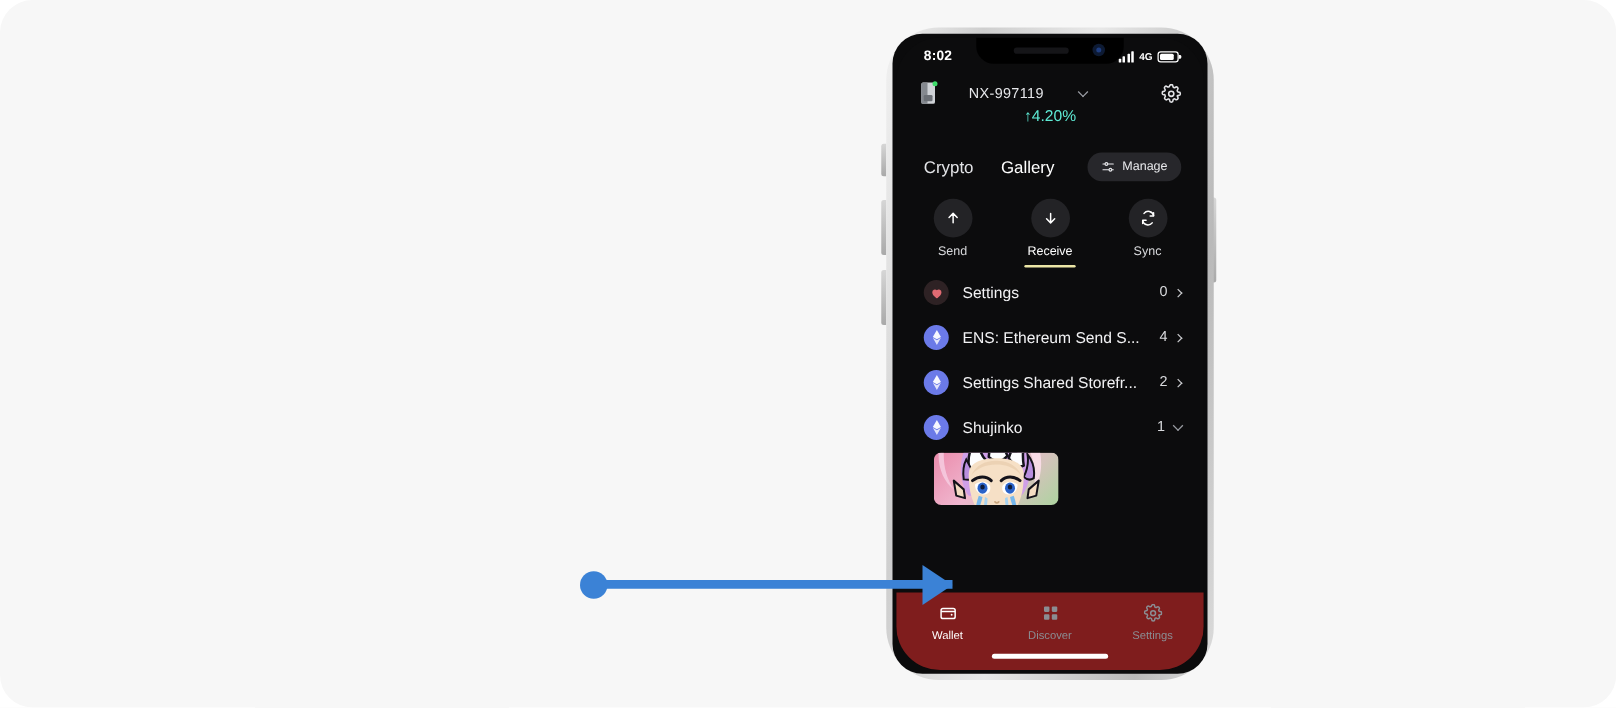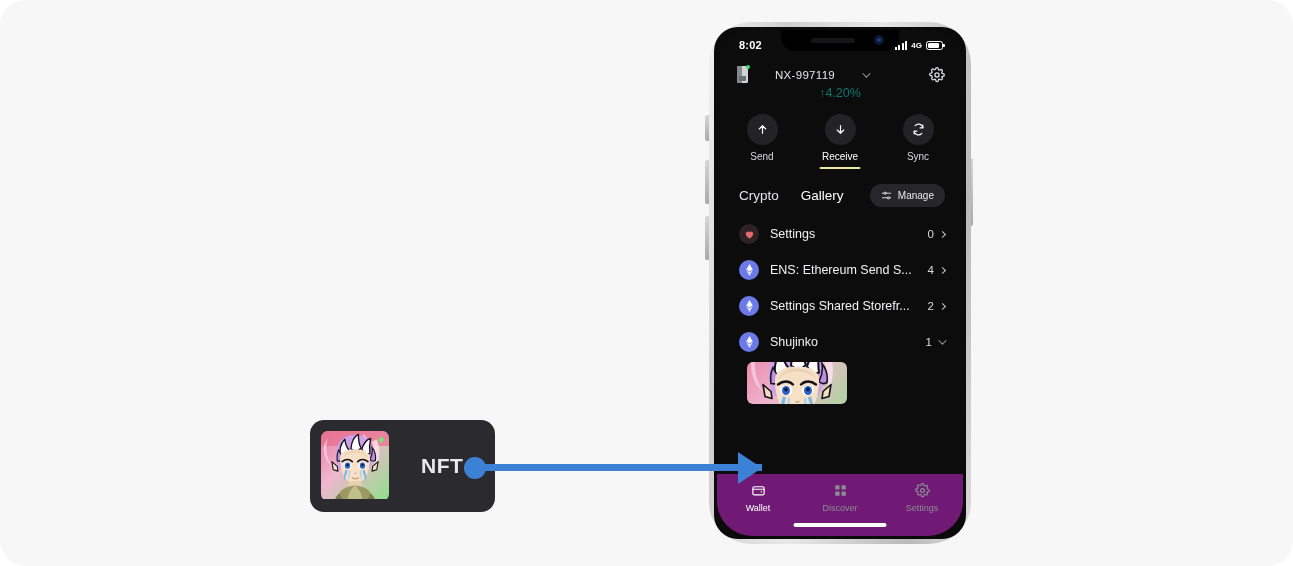--- a/index.html
+++ b/index.html
@@ -132,21 +132,21 @@
   .device-icon .body { position:absolute; left:0; top:0; width:11px; height:17px; background:#cfd2d6; border-radius:1.5px; }
   .device-icon .dark { position:absolute; left:0; top:0; width:5px; height:17px; background:#85898f; border-radius:1.5px 0 0 1.5px; }
   .device-icon .screenp { position:absolute; left:2px; top:9.5px; width:7px; height:5px; background:#6b6f75; border-radius:1px; }
   .device-icon .led { position:absolute; right:-1.5px; top:-1px; width:4px; height:4px; background:#3ddb6a; border-radius:50%; }
   #wallet-id { color:#e6e7ea; font-size:11.5px; letter-spacing:0.3px; }
   .chev-dn { width:6px; height:6px; border-right:1.3px solid #9a9da3; border-bottom:1.3px solid #9a9da3; transform:rotate(45deg) translateY(-2px); }
   #gear-btn { width:17px; height:17px; display:flex; align-items:center; justify-content:center; }
 
   
   #balance { text-align:center; margin-top: 7px; color:#fff; font-size:35px; font-weight:500; letter-spacing:-0.5px; }
-  #change { text-align:center; margin-top:3px; color:#0f766e; font-size:12.5px; font-weight:500; }
+  #change { text-align:center; margin-top:3px; color:#5eead4; font-size:12.5px; font-weight:500; }
 
   
   #actions { display:flex; justify-content:center; gap:26px; margin-top:14px; }
   .action { display:flex; flex-direction:column; align-items:center; width:52px; position:relative; }
   .action-circle { width:31px; height:31px; border-radius:50%; background:#232326; display:flex; align-items:center; justify-content:center; }
   .action-label { color:#d8d9dc; font-size:10px; margin-top:6px; }
   .action.active .action-label { color:#fff; }
   .action-underline { position:absolute; bottom:-7px; left:50%; transform:translateX(-50%); width:41px; height:2.5px; border-radius:2px; background:#ece6a6; }
 
   
@@ -170,21 +170,21 @@
   .row-count { color:#d9dadd; font-size:11.5px; margin-right:6px; }
   .chev-r { width:5px; height:5px; border-top:1.3px solid #c9cacd; border-right:1.3px solid #c9cacd; transform:rotate(45deg); }
 
   
   #nft-row { padding: 2px 18px 0 30px; }
   #nft-row-thumb { width:100px; height:42px; border-radius:6px; overflow:hidden; position:relative; }
 
   
   #bottom-nav {
     position:absolute; left:0; right:0; bottom:0; height:62px;
-    background:#701a75;
+    background:#7f1d1d;
     display:flex; align-items:flex-start; justify-content:space-around;
     padding-top:9px;
   }
   .nav-item { display:flex; flex-direction:column; align-items:center; width:62px; }
   .nav-label { font-size:9px; margin-top:5px; }
   .nav-item.active .nav-label { color:#fff; }
   .nav-item.inactive .nav-label { color:#8b8d93; }
   #home-indicator {
     position:absolute; left:50%; transform:translateX(-50%); bottom:9px;
     width:93px; height:4px; background:#fff; border-radius:3px;
@@ -247,28 +247,20 @@
       <path d="M50 80c-14 1-24 7-27 20h54c-3-13-13-19-27-20z" fill="#9b9a63"></path>
       <path d="M50 80c-5 4-9 10-11 20h22c-2-10-6-16-11-20z" fill="#c2c08a"></path>
       <path d="M27 92c-3 2-5 5-6 8h10z" fill="#7e7d50"></path>
       <path d="M73 92c3 2 5 5 6 8H69z" fill="#7e7d50"></path>
     </symbol>
   </defs>
 </svg>
 
 <div id="canvas">
 
-  <div id="nft-card">
-    <div class="nft-thumb">
-      <svg class="art" viewBox="0 0 100 100" preserveAspectRatio="xMidYMid slice">
-          <use href="#nftArt"></use>
-        </svg>
-    </div>
-    <div class="nft-label">NFT</div>
-  </div>
 
   <div id="connector-dot"></div>
   <div id="connector-line"></div>
   <div id="connector-arrow"></div>
 
   <div class="side-btn" id="btn-mute"></div>
   <div class="side-btn" id="btn-volup"></div>
   <div class="side-btn" id="btn-voldn"></div>
   <div class="side-btn" id="btn-power"></div>
 
@@ -312,63 +304,63 @@
           </div>
           <div id="gear-btn">
             <svg width="16" height="16" viewBox="0 0 24 24" fill="none" stroke="#e2e3e6" stroke-width="1.9">
               <circle cx="12" cy="12" r="3.1"></circle>
               <path d="M19.4 14a1.6 1.6 0 00.3 1.8l.1.1a2 2 0 01-2.8 2.8l-.1-.1a1.6 1.6 0 00-1.8-.3 1.6 1.6 0 00-1 1.5v.2a2 2 0 01-4 0v-.1a1.6 1.6 0 00-1-1.5 1.6 1.6 0 00-1.8.3l-.1.1a2 2 0 01-2.8-2.8l.1-.1a1.6 1.6 0 00.3-1.8 1.6 1.6 0 00-1.5-1H3a2 2 0 010-4h.1a1.6 1.6 0 001.5-1 1.6 1.6 0 00-.3-1.8l-.1-.1a2 2 0 012.8-2.8l.1.1a1.6 1.6 0 001.8.3H9a1.6 1.6 0 001-1.5V3a2 2 0 014 0v.1a1.6 1.6 0 001 1.5 1.6 1.6 0 001.8-.3l.1-.1a2 2 0 012.8 2.8l-.1.1a1.6 1.6 0 00-.3 1.8V9a1.6 1.6 0 001.5 1h.2a2 2 0 010 4h-.1a1.6 1.6 0 00-1.5 1z"></path>
             </svg>
           </div>
         </div>
 
         <div id="change">↑4.20%</div>
-
-        <div id="actions">
-          <div class="action">
-            <div class="action-circle">
-              <svg width="13" height="13" viewBox="0 0 24 24" fill="none" stroke="#fff" stroke-width="2.2" stroke-linecap="round" stroke-linejoin="round">
-                <path d="M12 19V5M6 11l6-6 6 6"></path>
-              </svg>
-            </div>
-            <div class="action-label">Send</div>
-          </div>
-          <div class="action active">
-            <div class="action-circle">
-              <svg width="13" height="13" viewBox="0 0 24 24" fill="none" stroke="#fff" stroke-width="2.2" stroke-linecap="round" stroke-linejoin="round">
-                <path d="M12 5v14M6 13l6 6 6-6"></path>
-              </svg>
-            </div>
-            <div class="action-label">Receive</div>
-            <div class="action-underline"></div>
-          </div>
-          <div class="action">
-            <div class="action-circle">
-              <svg width="13" height="13" viewBox="0 0 24 24" fill="none" stroke="#fff" stroke-width="2.2" stroke-linecap="round" stroke-linejoin="round">
-                <path d="M20 8a8 8 0 00-14-3M4 16a8 8 0 0014 3"></path>
-                <path d="M20 4v5h-5M4 20v-5h5"></path>
-              </svg>
-            </div>
-            <div class="action-label">Sync</div>
-          </div>
-        </div>
 
         <div id="tabs-row">
           <div class="tab inactive">Crypto</div>
           <div class="tab active">Gallery</div>
           <div id="manage-btn">
             <svg width="11" height="11" viewBox="0 0 24 24" fill="none" stroke="#e7e8eb" stroke-width="2" stroke-linecap="round">
               <path d="M3 7h18M3 17h18"></path>
               <circle cx="9" cy="7" r="2.4" fill="#27272b"></circle>
               <circle cx="16" cy="17" r="2.4" fill="#27272b"></circle>
             </svg>
             <span id="manage-label">Manage</span>
           </div>
         </div>
 
+        <div id="actions">
+          <div class="action">
+            <div class="action-circle">
+              <svg width="13" height="13" viewBox="0 0 24 24" fill="none" stroke="#fff" stroke-width="2.2" stroke-linecap="round" stroke-linejoin="round">
+                <path d="M12 19V5M6 11l6-6 6 6"></path>
+              </svg>
+            </div>
+            <div class="action-label">Send</div>
+          </div>
+          <div class="action active">
+            <div class="action-circle">
+              <svg width="13" height="13" viewBox="0 0 24 24" fill="none" stroke="#fff" stroke-width="2.2" stroke-linecap="round" stroke-linejoin="round">
+                <path d="M12 5v14M6 13l6 6 6-6"></path>
+              </svg>
+            </div>
+            <div class="action-label">Receive</div>
+            <div class="action-underline"></div>
+          </div>
+          <div class="action">
+            <div class="action-circle">
+              <svg width="13" height="13" viewBox="0 0 24 24" fill="none" stroke="#fff" stroke-width="2.2" stroke-linecap="round" stroke-linejoin="round">
+                <path d="M20 8a8 8 0 00-14-3M4 16a8 8 0 0014 3"></path>
+                <path d="M20 4v5h-5M4 20v-5h5"></path>
+              </svg>
+            </div>
+            <div class="action-label">Sync</div>
+          </div>
+        </div>
+
         <div id="list">
 
           <div class="row">
             <span class="row-icon icon-fav">
               <svg width="11" height="11" viewBox="0 0 24 24" fill="#e06a72">
                 <path d="M12 21s-8-5.2-8-10.3A4.7 4.7 0 0112 7a4.7 4.7 0 018 3.7C20 15.8 12 21 12 21z"></path>
               </svg>
             </span>
             <span class="row-name">Settings</span>
             <span class="row-count">0</span>

